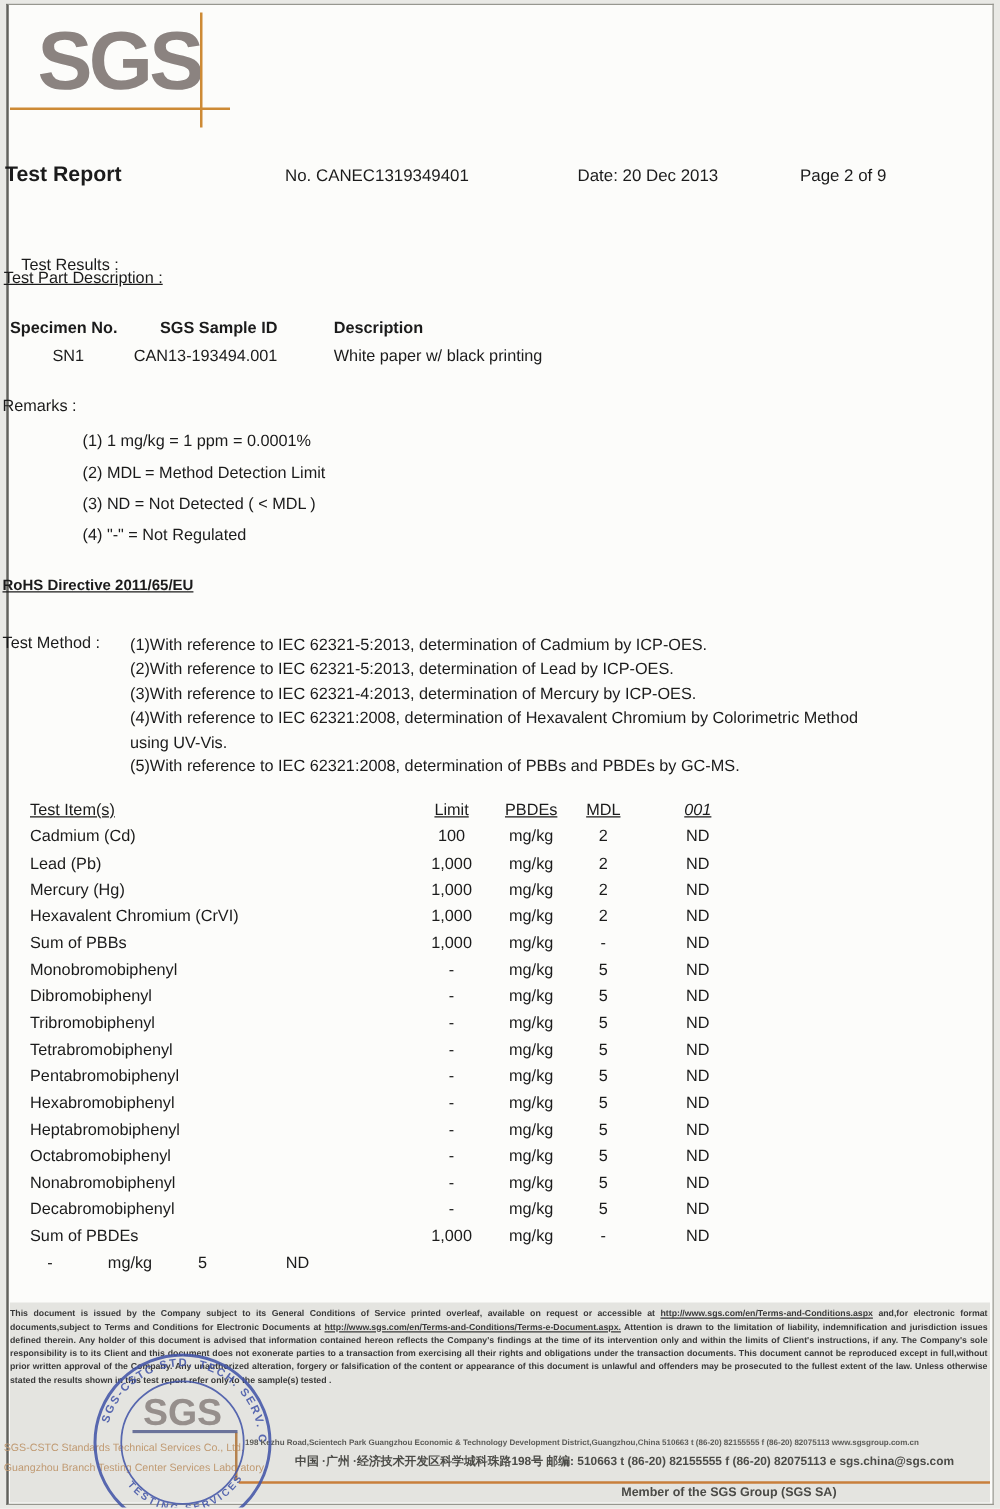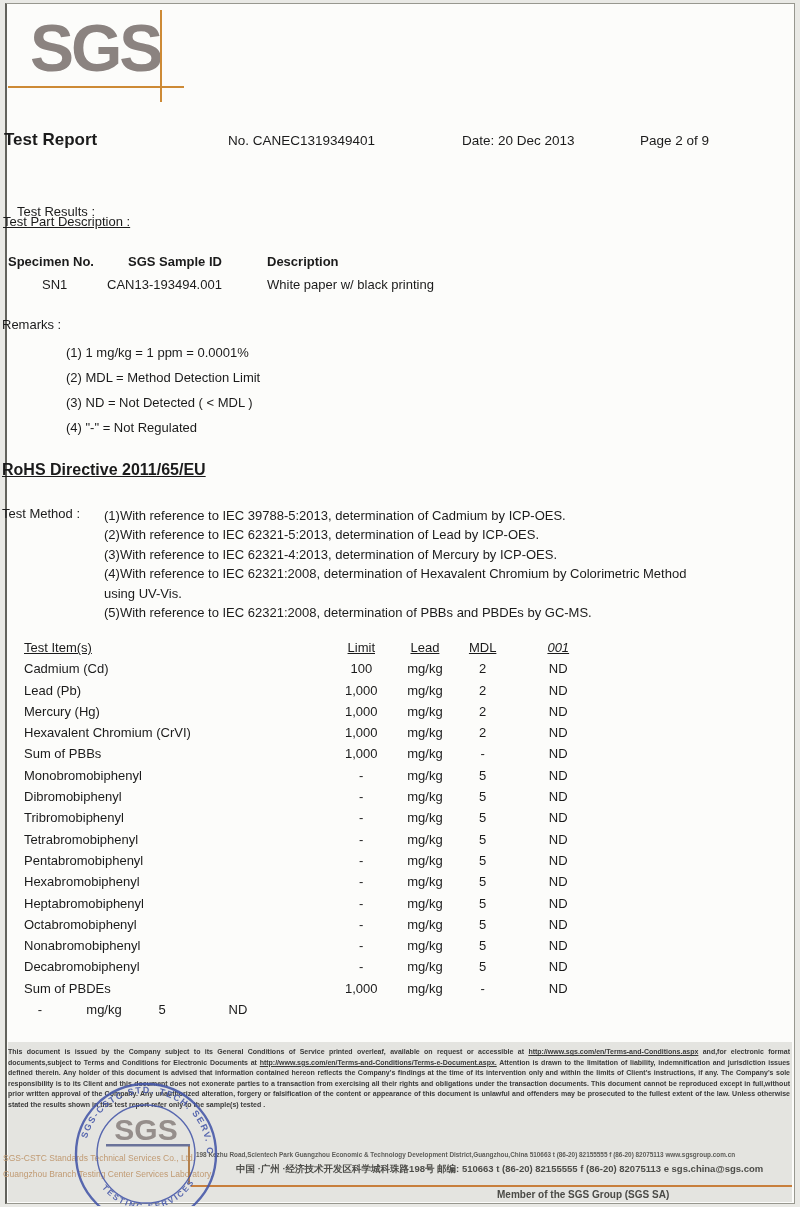--- a/index.html
+++ b/index.html
@@ -90,36 +90,36 @@
 <div class="abs sp-v" style="left:267px;top:277px;">White paper w/ black printing</div>
 
 <div class="abs lbl" style="left:2px;top:317px;">Remarks :</div>
 <div class="abs" style="left:66px;top:340px;" id="remarks-list">
     <div class="rem-line">(1) 1 mg/kg = 1 ppm = 0.0001%</div>
     <div class="rem-line">(2) MDL = Method Detection Limit</div>
     <div class="rem-line">(3) ND = Not Detected ( &lt; MDL )</div>
     <div class="rem-line">(4) "-" = Not Regulated</div>
   </div>
 
-<div class="abs lbl bold und" style="left:2px;top:461px;font-size:16px;">RoHS Directive 2011/65/EU</div>
+<div class="abs lbl bold und" style="left:2px;top:461px;font-size:12px;">RoHS Directive 2011/65/EU</div>
 
 <div class="abs lbl" style="left:2px;top:506px;">Test Method :</div>
 <div class="abs" style="left:104px;top:506px;" id="methods-list">
-    <div class="met-line">(1)With reference to IEC 39788-5:2013, determination of Cadmium by ICP-OES.</div>
+    <div class="met-line">(1)With reference to IEC 62321-5:2013, determination of Cadmium by ICP-OES.</div>
     <div class="met-line">(2)With reference to IEC 62321-5:2013, determination of Lead by ICP-OES.</div>
     <div class="met-line">(3)With reference to IEC 62321-4:2013, determination of Mercury by ICP-OES.</div>
     <div class="met-line">(4)With reference to IEC 62321:2008, determination of Hexavalent Chromium by Colorimetric Method using UV-Vis.</div>
     <div class="met-line">(5)With reference to IEC 62321:2008, determination of PBBs and PBDEs by GC-MS.</div>
   </div>
 
 <div class="abs" id="results-table">
     <div class="rrow hd">
       <div class="c-item"><span>Test Item(s)</span></div>
       <div class="c-limit"><span>Limit</span></div>
-      <div class="c-unit"><span>Lead</span></div>
+      <div class="c-unit"><span>PBDEs</span></div>
       <div class="c-mdl"><span>MDL</span></div>
       <div class="c-val"><span>001</span></div>
     </div>
     <div class="rrow">
       <div class="c-item">Cadmium (Cd)</div>
       <div class="c-limit">100</div>
       <div class="c-unit">mg/kg</div>
       <div class="c-mdl">2</div>
       <div class="c-val">ND</div>
     </div>

